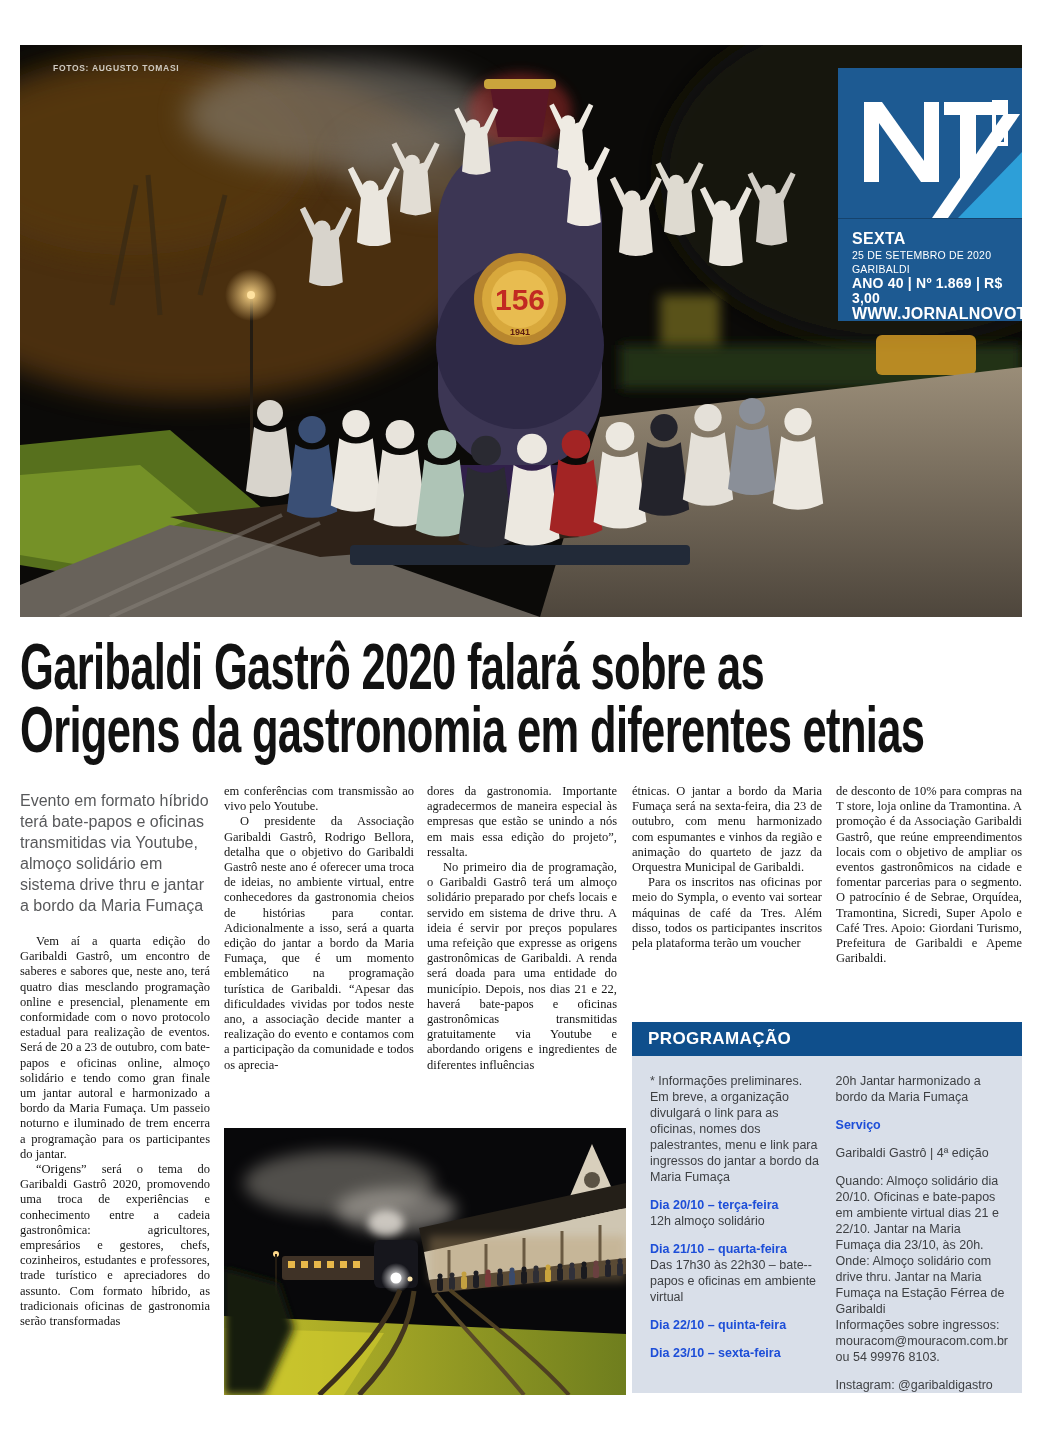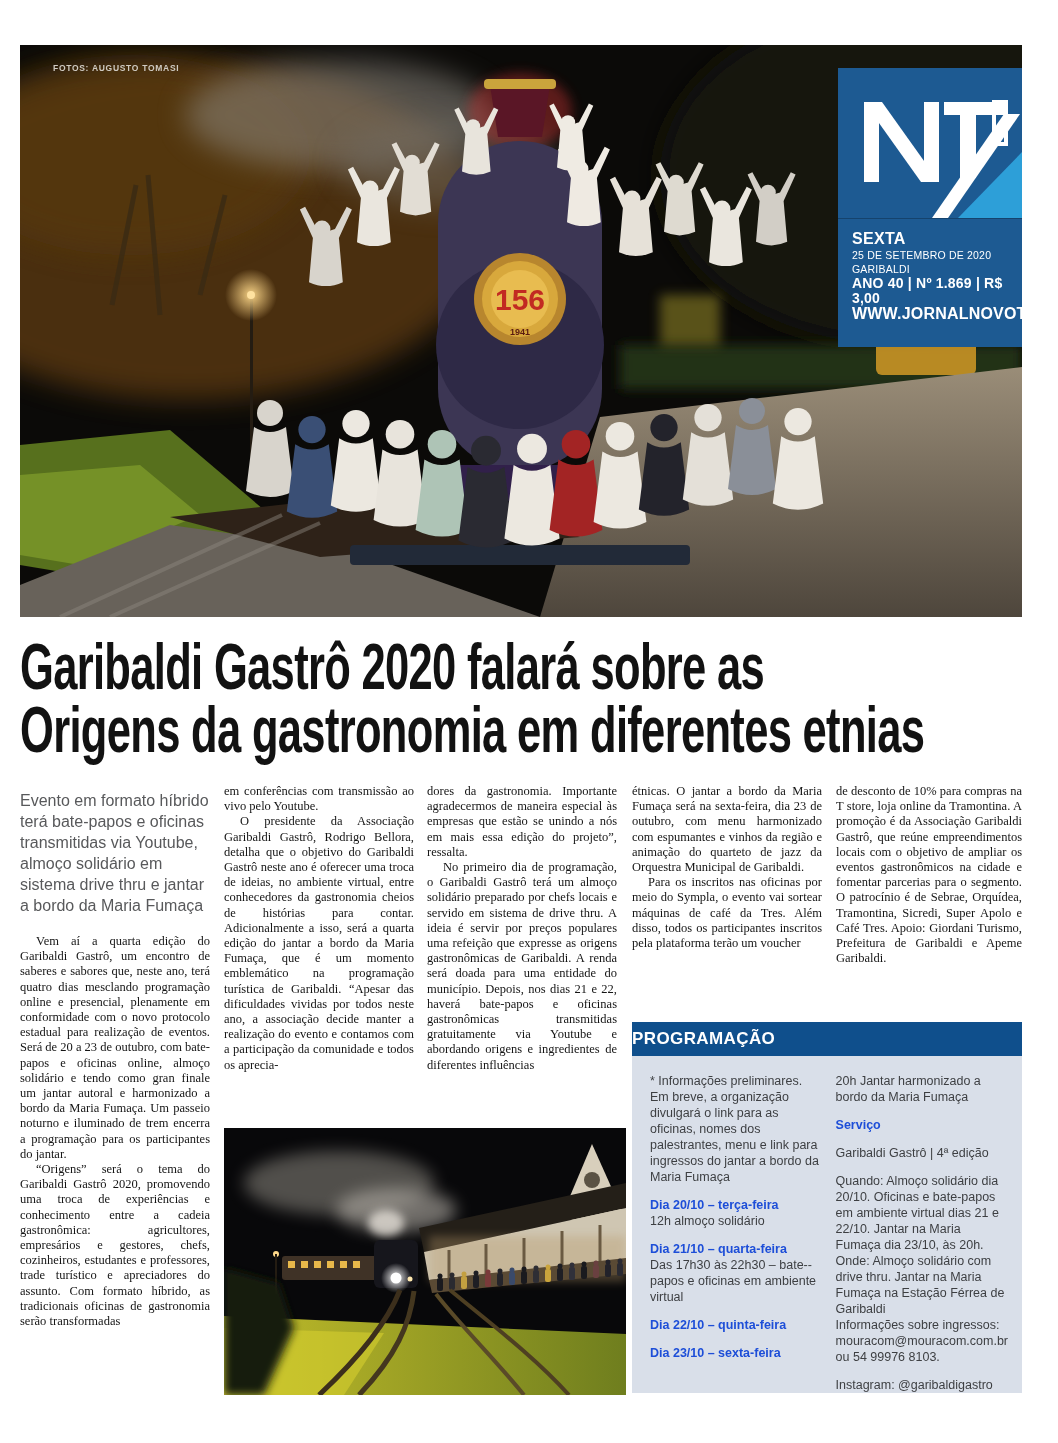--- a/index.html
+++ b/index.html
@@ -9,21 +9,21 @@
   
   .photo-main{position:absolute;left:20px;top:45px;width:1002px;height:572px;overflow:hidden;background:#0b0a08;}
   .photo-main svg{display:block;width:100%;height:100%;}
   .photo-credit{position:absolute;left:13px;top:18px;color:#cfcac2;font-size:8.5px;font-weight:bold;
                 letter-spacing:.7px;padding-left:20px;}
 
   
   .masthead{position:absolute;left:838px;top:68px;width:184px;}
   .masthead-logo{display:block;width:184px;height:150px;}
   .masthead-panel{background:var(--masthead_blue,#1d5a92);border-top:1px solid rgba(0,0,0,.25);
-                  color:#fff;padding:10px 0 26px 14px;}
+                  color:#fff;padding:10px 0 0 14px;}
   .mh-day{font-size:16px;font-weight:bold;letter-spacing:.3px;line-height:19px;}
   .mh-date,.mh-city{font-size:10.5px;line-height:14px;letter-spacing:.2px;}
   .mh-edition{font-size:14px;line-height:15px;font-weight:bold;letter-spacing:.2px;}
   .mh-site{font-size:16px;line-height:15px;font-weight:bold;letter-spacing:.2px;}
 
   
   .headline{position:absolute;left:20px;top:636px;width:1010px;color:var(--headline_black,#111);}
   .headline .hl{font-weight:bold;font-size:64px;line-height:63px;white-space:nowrap;
                 transform:scaleX(.68);transform-origin:left top;letter-spacing:-1px;}
 
@@ -36,21 +36,21 @@
   .lede{font-family:"Liberation Sans",sans-serif;font-size:16px;line-height:21px;
         color:var(--lede_gray,#58595b);text-align:left;margin:6px 0 18px 0;}
 
   
   .photo-2{position:absolute;left:224px;top:1128px;width:402px;height:267px;overflow:hidden;background:#08080a;}
   .photo-2 svg{display:block;width:100%;height:100%;}
 
   
   .progbox{position:absolute;left:632px;top:1022px;width:390px;height:371px;}
   .prog-header{background:var(--program_header_blue,#0f4f8c);color:#fff;height:34px;
-               display:flex;align-items:center;font-size:17px;font-weight:bold;
+               display:flex;align-items:center;padding-left:16px;font-size:17px;font-weight:bold;
                letter-spacing:.4px;}
   .prog-body{background:var(--program_body_bg,#d9dfe9);height:337px;box-sizing:border-box;
              padding:17px 14px 0 18px;display:flex;gap:16px;color:#3d3f42;
              font-size:12.5px;line-height:16px;}
   .prog-col{flex:1;}
   .prog-block{margin:0 0 12px 0;}
   .prog-block.tight{margin:0;}
   .prog-bold{font-weight:bold;color:#1d4ed8;}
 </style>
 </head>

